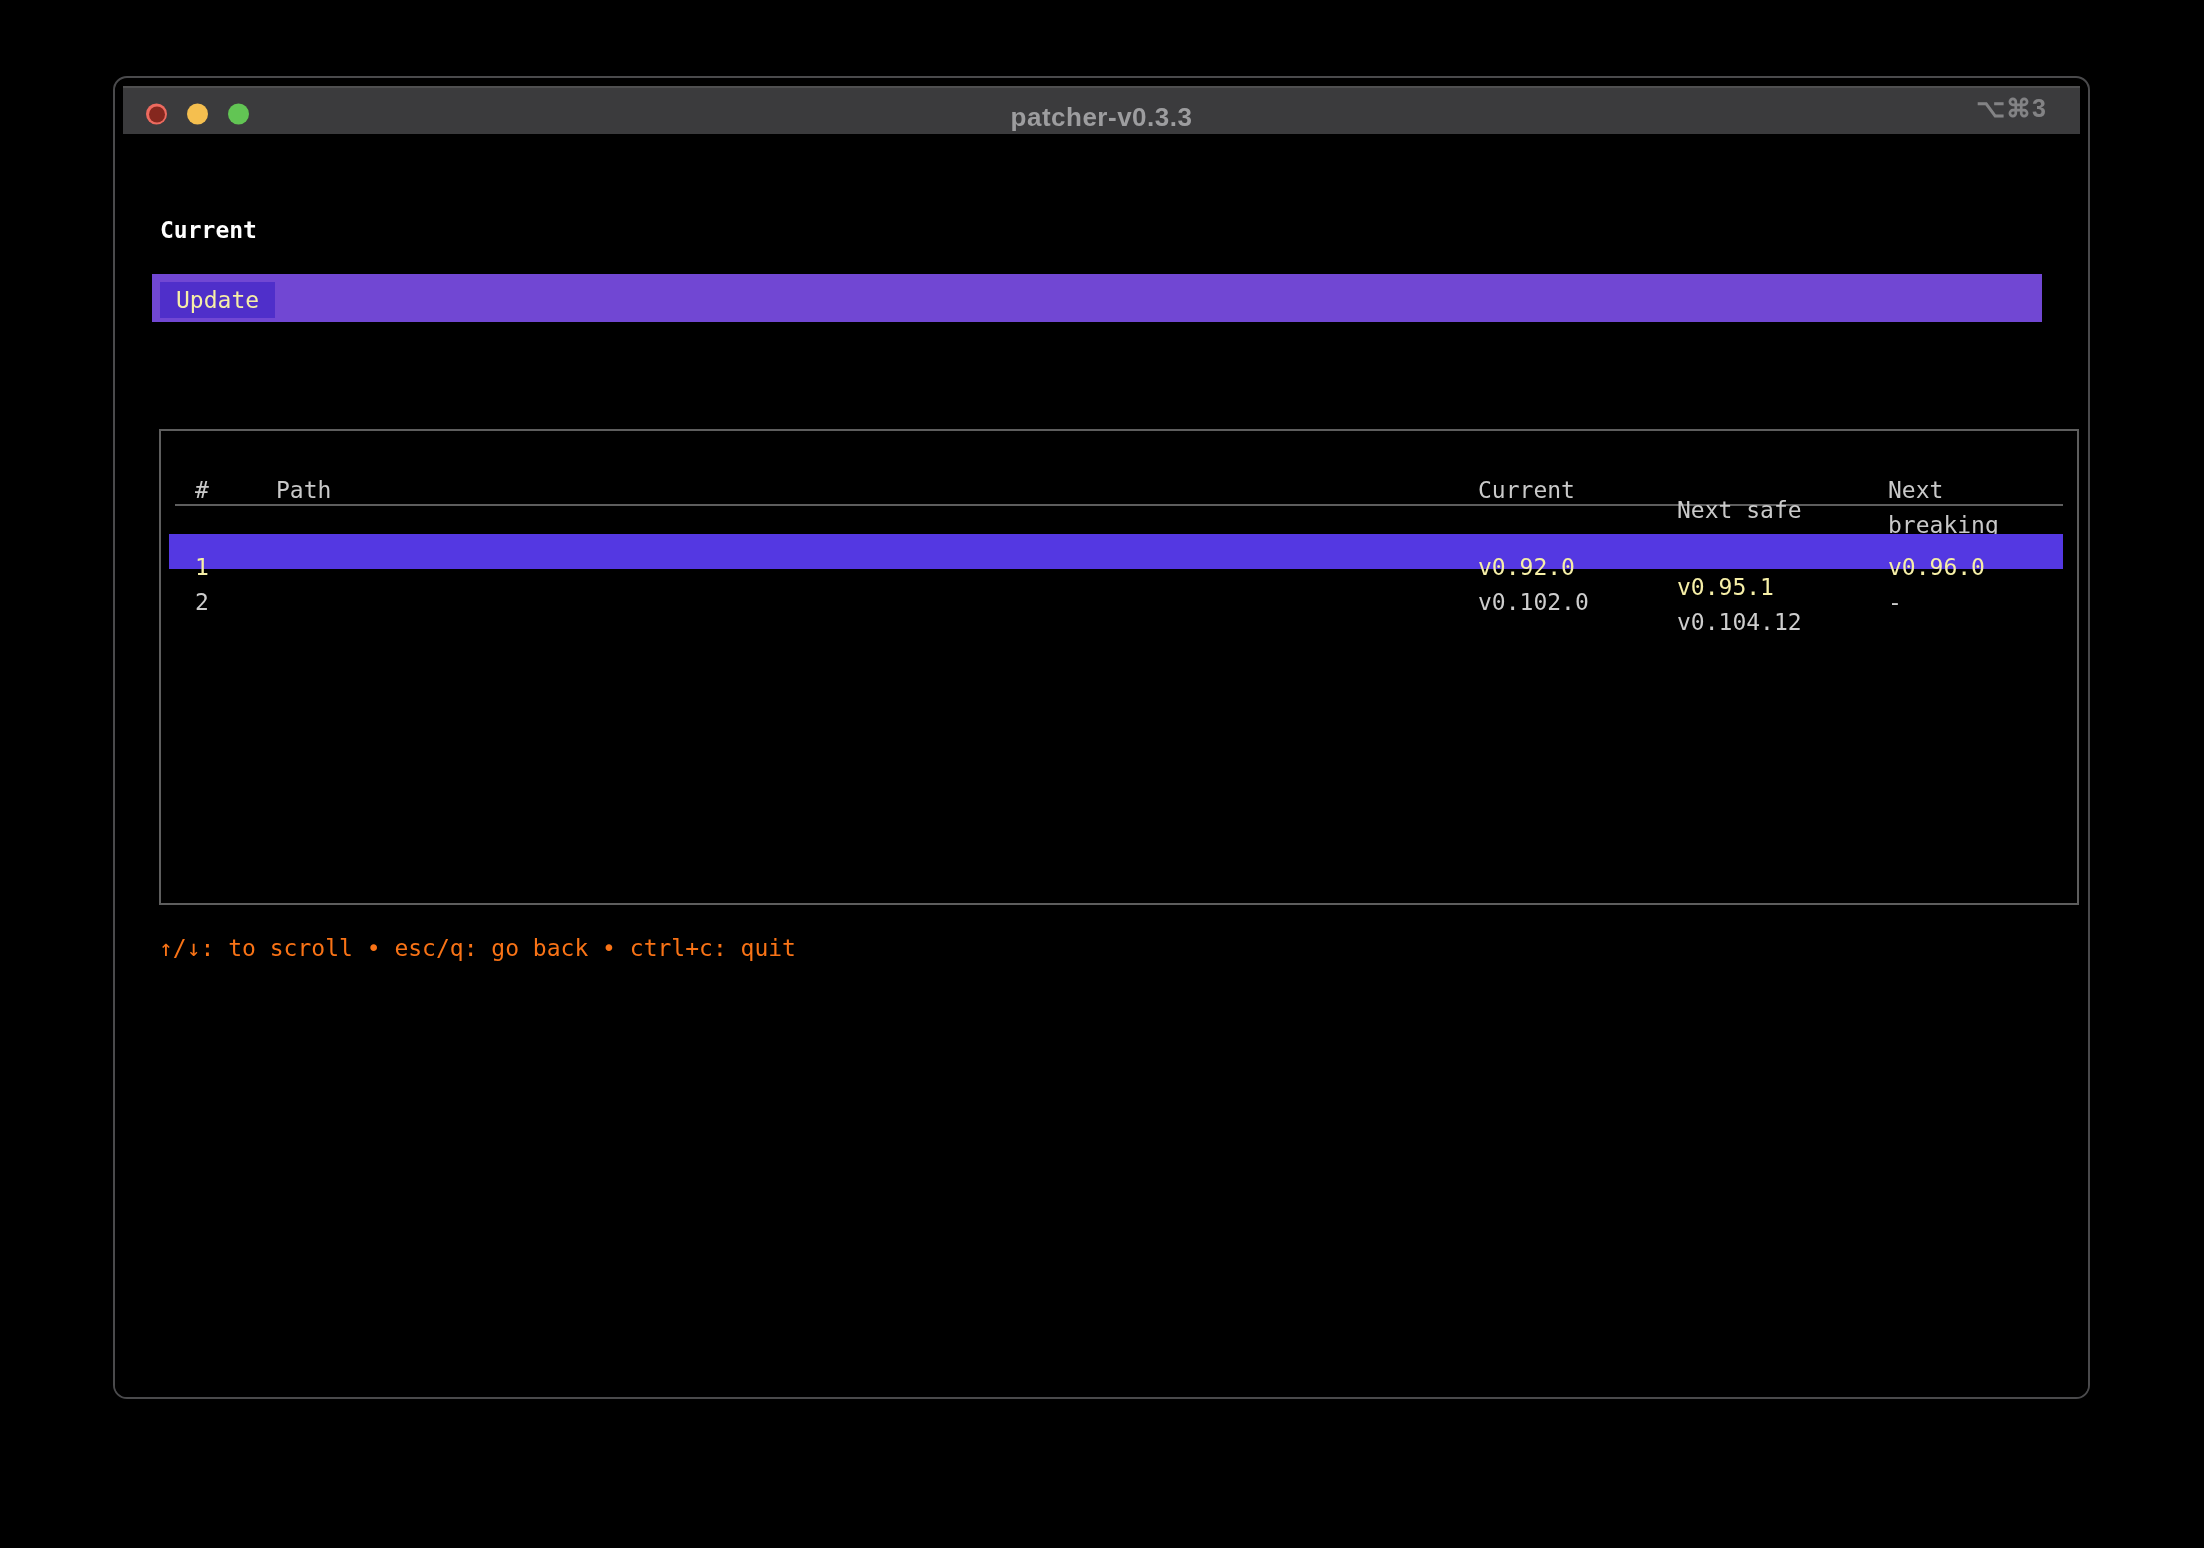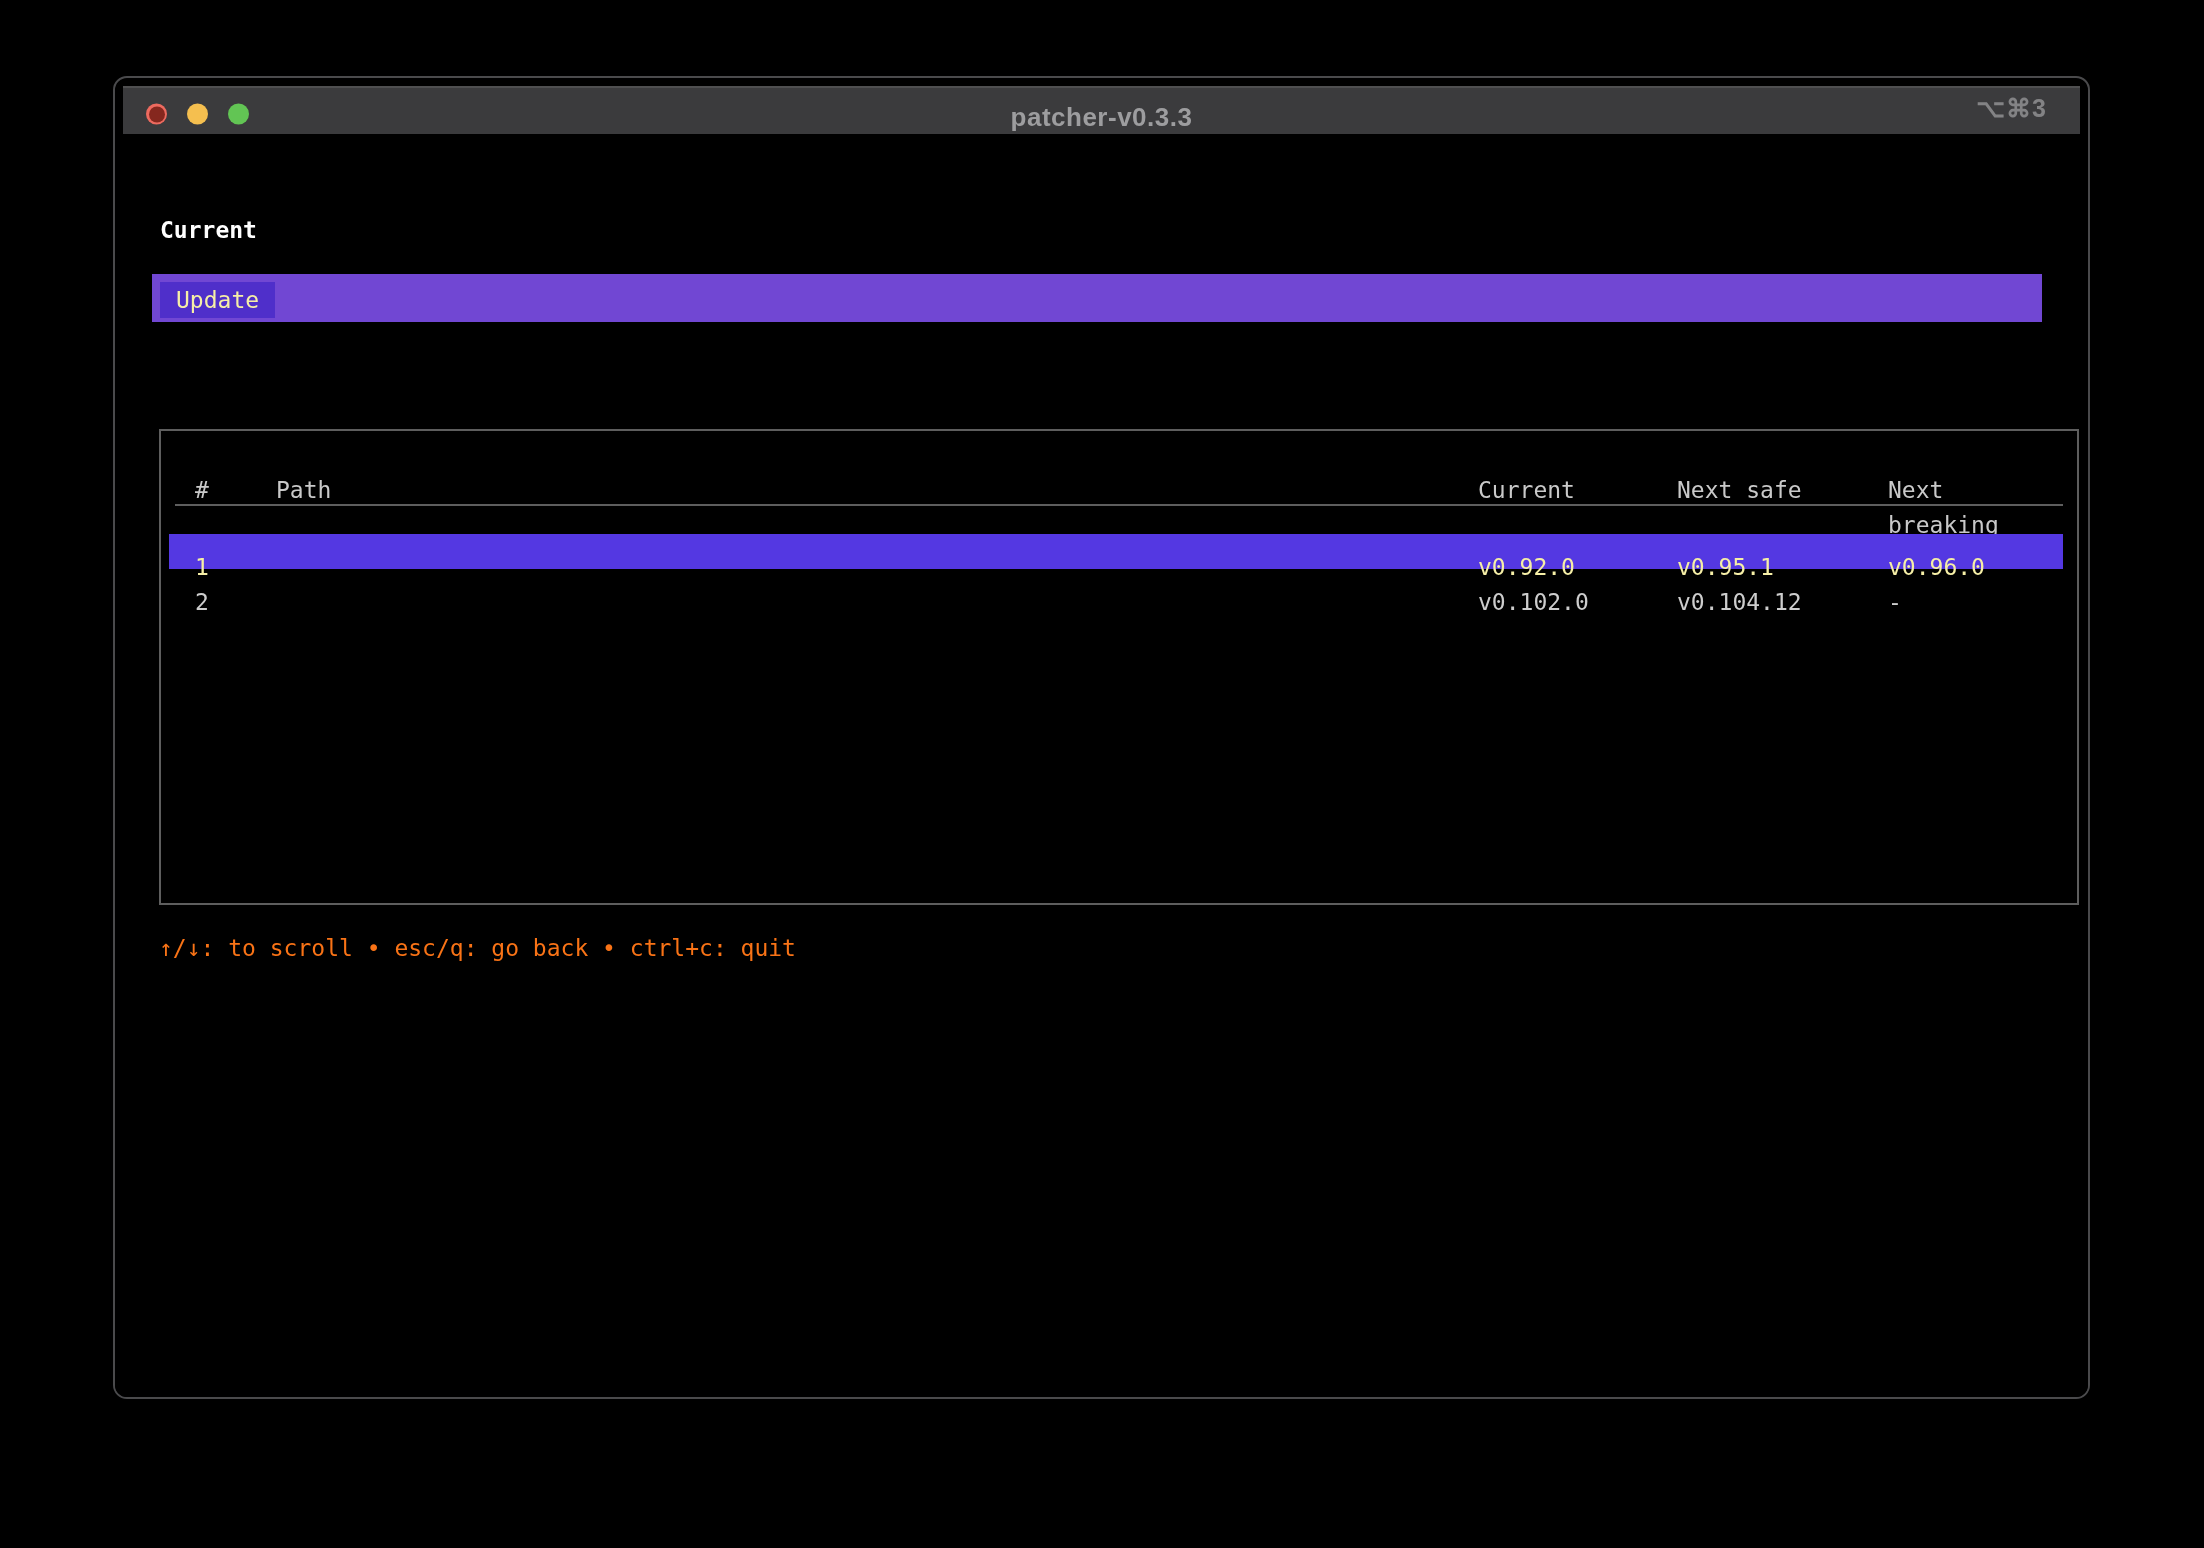--- a/index.html
+++ b/index.html
@@ -73,21 +73,21 @@
     position: absolute; left: 44px; top: 295px;
     width: 1920px; height: 476px;
     border: 2px solid #5e5e5e;
   }
   .trow { position: relative; height: 35px; line-height: 35px; }
   .thead { margin-top: 18px; color: #c9c9c9; }
   .sep { border-top: 2px solid #5e5e5e; margin: 12px 6px 12px 6px; }
   .c-idx      { position: absolute; left: 18px; }
   .c-path     { position: absolute; left: 75px; margin-left: 24px; }
   .c-current  { position: absolute; left: 1293px; margin-left: 8px; }
-  .c-safe     { position: absolute; left: 1500px; }
+  .c-safe     { position: absolute; left: 1500px; margin-top: 20px; }
   .c-breaking { position: absolute; left: 1711px; }
   .trow.selected {
     background: var(--selected-row-purple, #5438e2);
     color: var(--cream-text, #f6efa7);
     margin-right: 6px;
   }
 
   .footer {
     position: absolute; left: 36px; top: 790px;
     line-height: 32px; color: #f97316;

